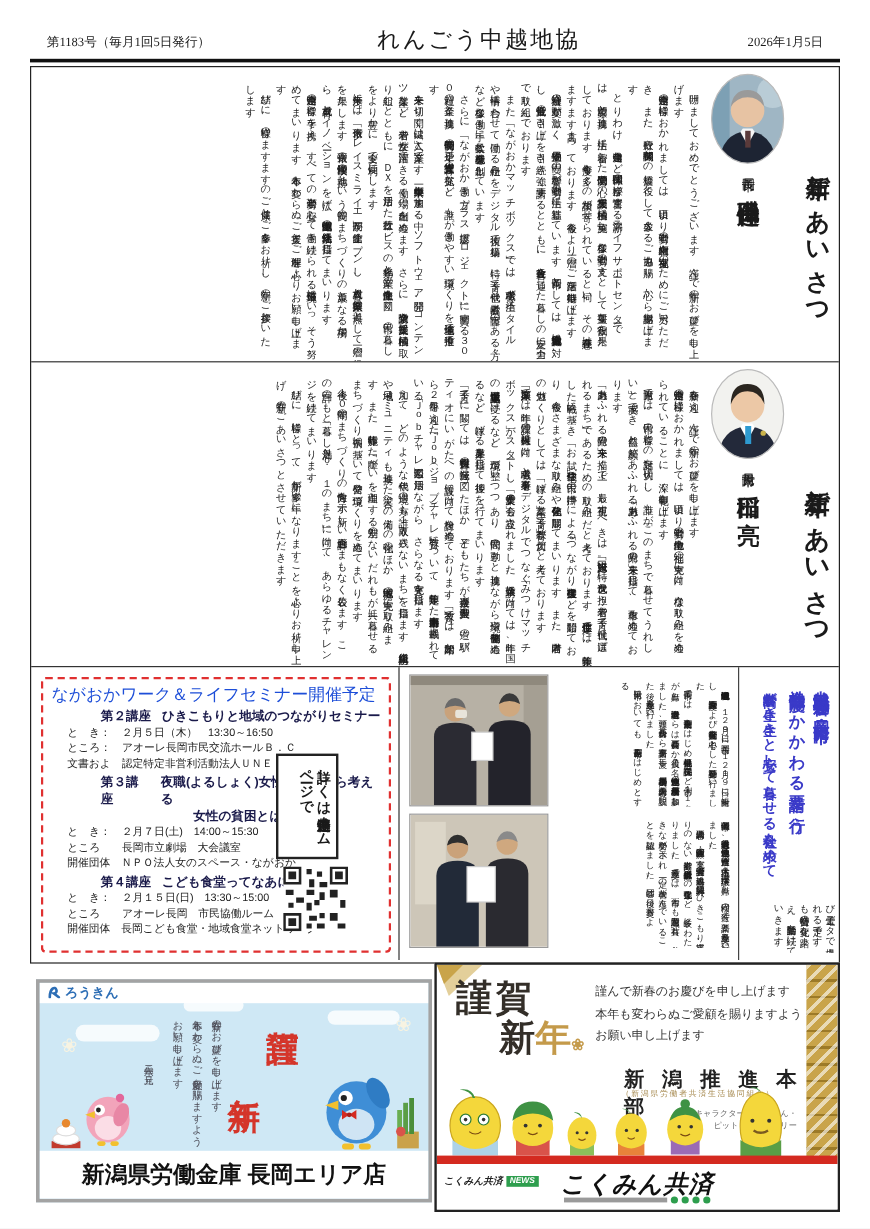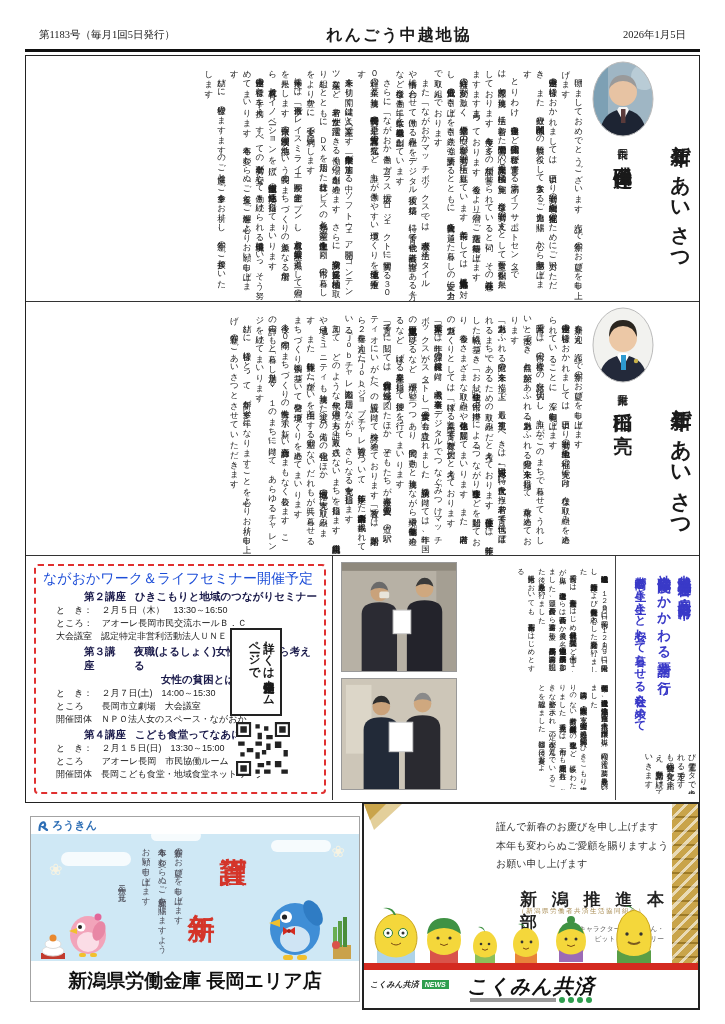--- a/index.html
+++ b/index.html
@@ -7,21 +7,21 @@
   .page { width:725px; height:1024px; background:#fff; position:relative; margin:0 auto;
           font-family:"Liberation Serif","DejaVu Serif",serif; color:#1a1a1a; overflow:hidden; }
   .v { writing-mode:vertical-rl; text-orientation:upright; }
   .pre { white-space:pre-line; }
 
   
   .masthead { position:absolute; top:16px; left:25px; right:25px; height:36px;
               border-bottom:3px solid #111; display:flex; align-items:flex-end;
               justify-content:space-between; padding:0 14px 3px;text-align:right; }
   .m-issue,.m-date { font-size:10.5px; padding-bottom:4px; }
-  .m-title { font-size:16px; font-weight:bold; letter-spacing:2px; }
+  .m-title { font-size:19px; font-weight:normal; letter-spacing:2px; }
 
   
   .mainbox { position:absolute; top:55px; left:25px; width:675px; height:748px; border:1px solid #222; }
   .article { position:relative; border-bottom:1px solid #333; display:flex; }
   .a1 { height:246px; }
   .a2 { height:254px; }
   .abody { flex:1; height:100%; padding:8px 2px 8px 8px; font-size:8.5px; line-height:1.5; overflow:hidden; }
   .titleblock { width:112px; display:flex; padding:5px 4px; }
   .tb-left { width:66px; display:flex; flex-direction:column; align-items:center; }
   .photo-oval { width:62px; height:76px; flex:none; }
@@ -57,21 +57,21 @@
   .band { position:absolute; left:8px; right:90px; display:flex; gap:7px; }
   .band1 { top:6px; height:110px; }
   .band2 { top:122px; height:112px; }
   .bphoto { width:116px; height:100%; flex:none; border:1px solid #999; }
   .bphoto svg { width:100%; height:100%; display:block; }
   .btext { flex:1; font-size:7.2px; line-height:1.45; overflow:hidden; padding-top:1px; }
 
   
   .banners { position:absolute; top:800px; left:0; width:725px; height:224px;
              font-family:"Liberation Sans","DejaVu Sans",sans-serif; }
-  .rokin { position:absolute; left:30px; top:16px; width:330px; height:186px; border:1px solid #a3a3a3;
+  .rokin { position:absolute; left:30px; top:16px; width:330px; height:186px; border:3px solid #a3a3a3;
            background:#cfe8f5; overflow:hidden; }
   .rk-top { position:absolute; top:0; left:0; right:0; height:17px; background:#fff; display:flex;
             align-items:center; padding-left:6px; gap:3px; }
   .rk-logo { color:#2d6eb5; font-weight:bold; font-size:11px; }
   .rk-sky { position:absolute; top:17px; bottom:40px; left:0; right:0; }
   .cloud { position:absolute; background:#fff; opacity:.8; border-radius:14px; }
   .flower { position:absolute; color:#f7f3e2; font-size:16px; }
   .rk-kinga { position:absolute; color:#d4352a; font-weight:bold; font-size:27px; line-height:1.05;
               font-family:"Liberation Serif",serif; }
   .rk-greet { position:absolute; left:104px; top:8px; height:120px; width:52px; font-size:8.5px;
@@ -209,21 +209,21 @@
       <div class="bleft">
         <div class="seminarbox">
           <div class="sem-title">ながおかワーク＆ライフセミナー開催予定</div>
 
           <div class="c-head">
             <span>第２講座</span>
             <span>ひきこもりと地域のつながりセミナー</span>
           </div>
           <div class="c-line">と　き：　２月５日（木）　13:30～16:50</div>
           <div class="c-line">ところ：　アオーレ長岡市民交流ホールＢ．Ｃ</div>
-          <div class="c-line">大会議室　認定特定非営利活動法人ＵＮＥ</div>
+          <div class="c-line">文書およ　認定特定非営利活動法人ＵＮＥ</div>
 
           <div class="c-head">
             <span>第３講座</span>
             <span>夜職(よるしょく)女性の現場から考える</span>
           </div>
           <div class="c-head2">女性の貧困とは</div>
           <div class="c-line">と　き：　２月７日(土)　14:00～15:30</div>
           <div class="c-line">ところ　　長岡市立劇場　大会議室</div>
           <div class="c-line">開催団体　ＮＰＯ法人女のスペース・ながおか</div>
 
@@ -362,20 +362,24 @@
       </div>
       <div class="rk-foot">新潟県労働金庫 長岡エリア店</div>
     </div>
 
     <div class="kyosai">
       <div class="ky-gold"></div>
       <svg class="ky-deco" width="40" height="28" viewBox="0 0 40 28">
         <path d="M0 0 L38 0 L10 26 Z" fill="#e3cf9a"></path>
         <path d="M0 0 L22 0 L6 16 Z" fill="#c9a44a"></path>
       </svg>
+      <div class="ky-kinga">
+        <span class="l1">謹賀</span>
+        <span class="l2"><span>新</span><span class="goldc">年</span><span class="ky-fl goldc">❀</span></span>
+      </div>
       <div class="ky-greet pre">謹んで新春のお慶びを申し上げます
 本年も変わらぬご愛顧を賜りますよう
 お願い申し上げます</div>
       <div class="ky-org">新 潟 推 進 本 部</div>
       <div class="ky-orgsub">（新潟県労働者共済生活協同組合）</div>
       <div class="ky-capt pre">公式キャラクター ピットくん・
 ピットくんファミリー</div>
       <div class="ky-mascots">
         <svg viewBox="0 0 302 60" width="302" height="60">
           <g>

